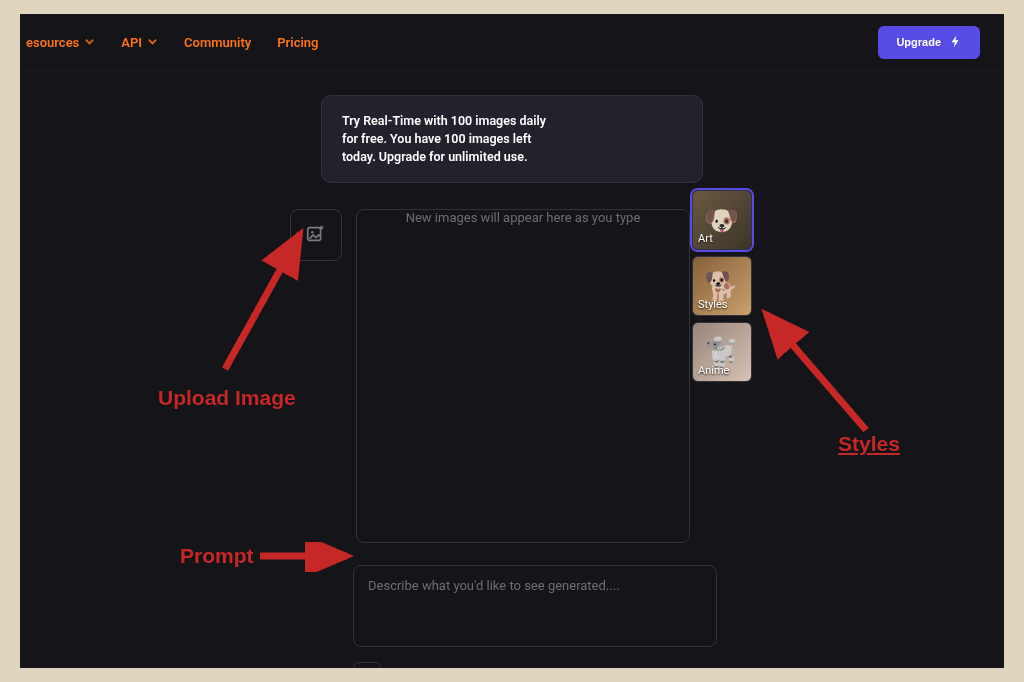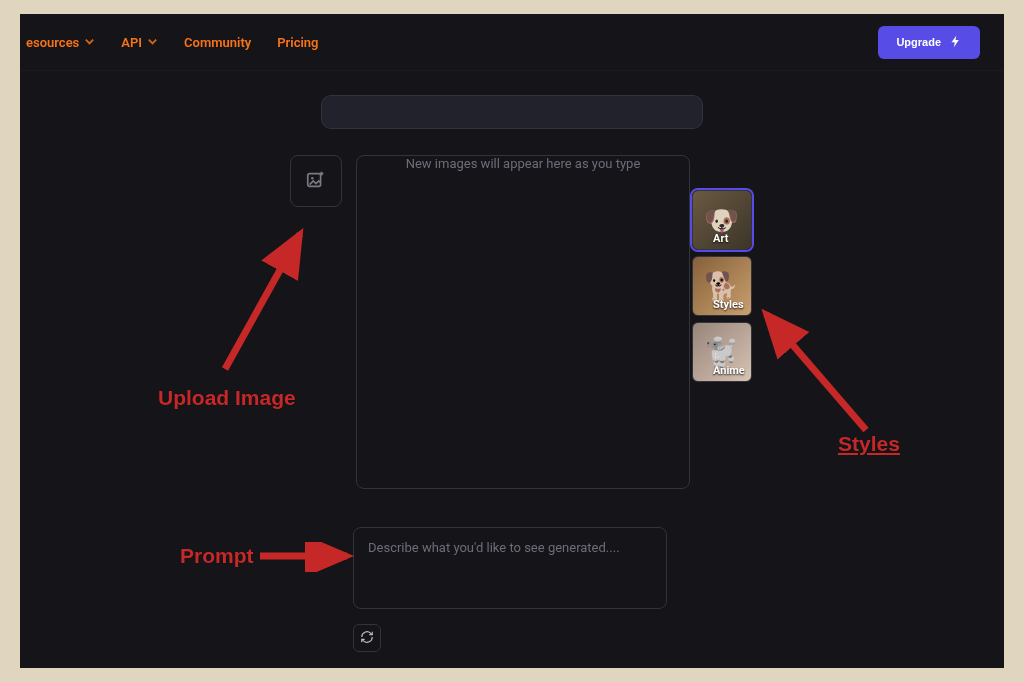--- a/index.html
+++ b/index.html
@@ -98,27 +98,27 @@
     background:linear-gradient(135deg,#6b5942,#3b3528);
   }
   .style-tile.selected{ box-shadow:0 0 0 2px var(--primary); }
   .style-tile.photo{ background:linear-gradient(135deg,#86603a,#c9a06d); }
   .style-tile.anime{ background:linear-gradient(135deg,#98857a,#d7c3b3); }
   .style-tile .dog{
     position:absolute;inset:0;display:flex;align-items:center;justify-content:center;
     font-size:28px;filter:saturate(.7) brightness(.9);
   }
   .style-label{
-    position:absolute;left:20px;bottom:4px;font-size:11px;font-weight:700;
+    position:absolute;left:5px;bottom:4px;font-size:11px;font-weight:400;
     text-shadow:0 1px 2px rgba(0,0,0,.9);
   }
   
   .prompt-wrap{
-    margin:38px 0 0 333px;
-    width:314px;
+    margin:22px 0 0 333px;
+    width:364px;
   }
   .prompt{
     width:100%;height:82px;
     border:1px solid var(--border);
     border-radius:8px;
     background:var(--bg);
     color:#fff;
     padding:12px 14px;
     font-size:13px;
     resize:none;
@@ -186,20 +186,21 @@
         <span>
           <svg width="13" height="13" viewBox="0 0 16 16">
               <path d="M9 1L3 9h4l-1 6 6-9H8l1-5z" fill="#fff"></path>
             </svg>
         </span>
       </button>
     </div>
   </div>
 
   <div class="promo">
+    <div class="promo-text">Try Real-Time with 100 images daily for free. You have 100 images left today. Upgrade for unlimited use.</div>
   </div>
 
   <div class="main">
     <div class="upload-box">
       <span>
         <svg width="22" height="22" viewBox="0 0 24 24" fill="none" stroke="currentColor" stroke-width="1.8">
           <rect x="3" y="5" width="14" height="14" rx="2"></rect>
           <circle cx="8" cy="10" r="1.4" fill="currentColor" stroke="none"></circle>
           <path d="M5 17l4-4 3 3 3-3 2 2"></path>
           <path d="M18 3v4M16 5h4"></path>

